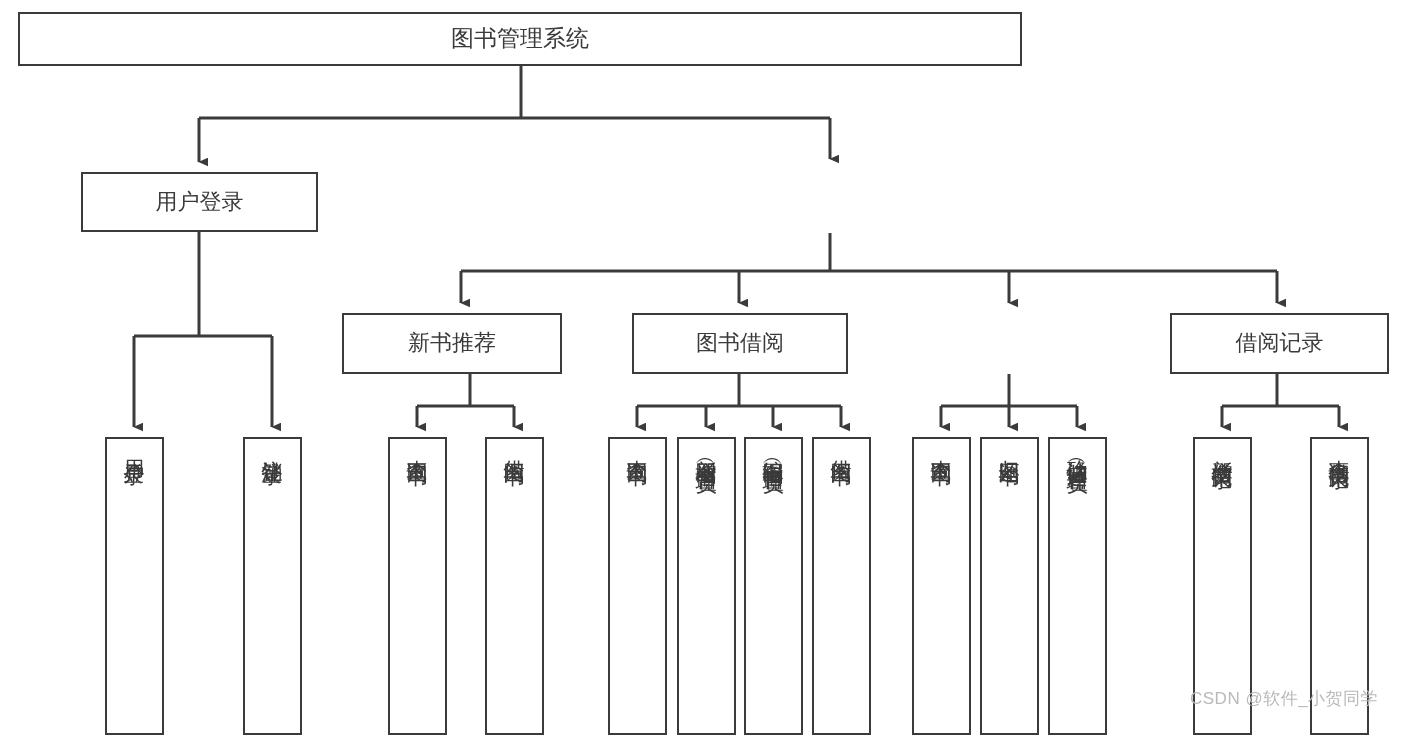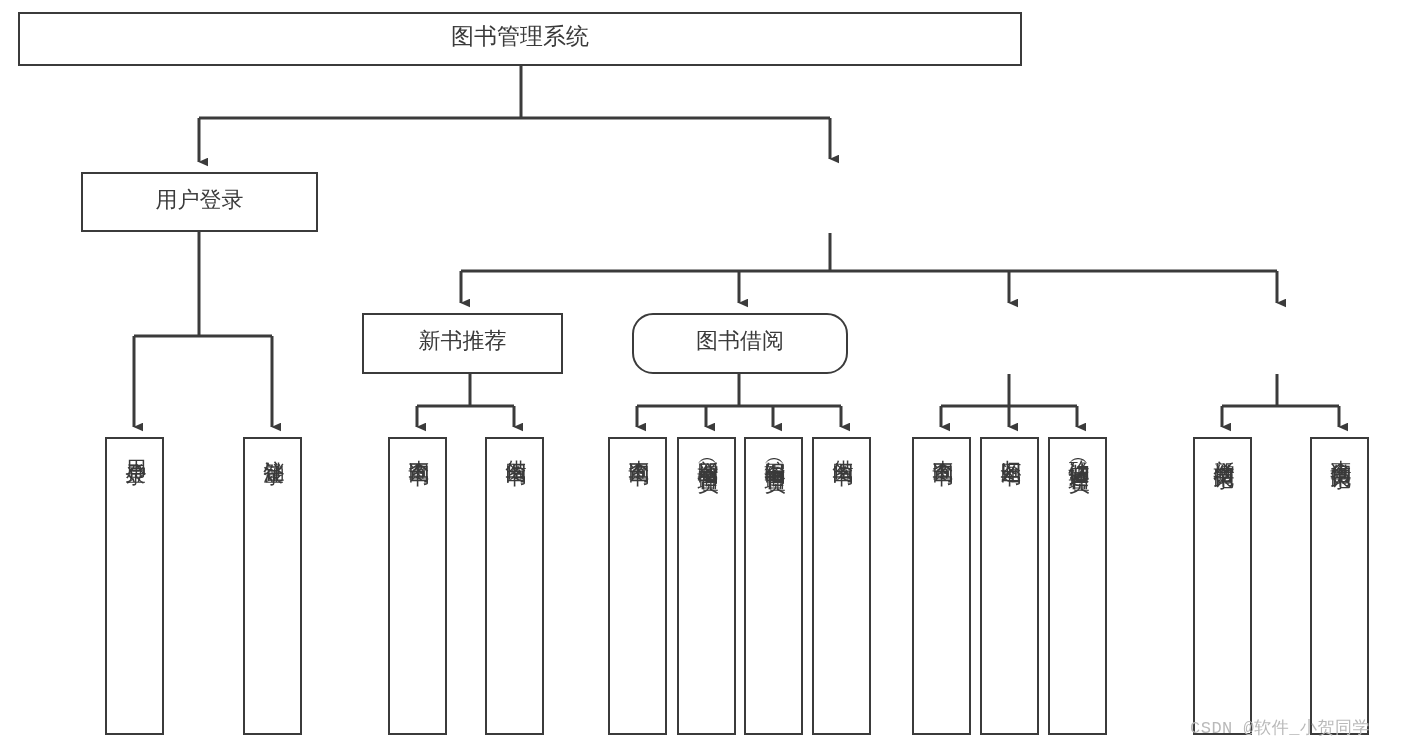--- a/index.html
+++ b/index.html
@@ -10,21 +10,20 @@
   }
   body {
     font-family: "Liberation Sans", "DejaVu Sans", sans-serif;
   }
   #diagram-root {
     position: relative;
     width: 1405px;
     height: 747px;
     background: #ffffff;
     overflow: hidden;
-    font-family: Liberation Mono, monospace;
   }
   #diagram-svg {
     position: absolute;
     left: 0;
     top: 0;
     width: 1405px;
     height: 747px;
   }
   .node {
     position: absolute;
@@ -131,29 +130,32 @@
 
   <div class="node level-1" style="left:18px; top:12px; width:1004px; height:54px;">
     <span class="node-label">图书管理系统</span>
   </div>
 
   <div class="node level-2" style="left:81px; top:172px; width:237px; height:60px;">
     <span class="node-label">用户登录</span>
   </div>
 
 
-  <div class="node level-3" style="left:362px; top:313px; width:201px; height:61px;align-items:center;">
+  <div class="node level-3" style="left:342px; top:313px; width:220px; height:61px;align-items:center;">
     <span class="node-label">新书推荐</span>
   </div>
 
-  <div class="node level-3" style="left:632px; top:313px; width:216px; height:61px;border-radius:21px;">
+  <div class="node level-3" style="left:632px; top:313px; width:216px; height:61px;">
     <span class="node-label">图书借阅</span>
   </div>
 
 
+  <div class="node level-3" style="left:1170px; top:313px; width:219px; height:61px;">
+    <span class="node-label">借阅记录</span>
+  </div>
 
   <div class="node leaf" style="left:105px; top:437px; width:59px; height:298px;">
     <span class="node-label">用户登录</span>
   </div>
 
   <div class="node leaf" style="left:243px; top:437px; width:59px; height:298px;">
     <span class="node-label">注销登录</span>
   </div>
 
   <div class="node leaf" style="left:388px; top:437px; width:59px; height:298px;">
@@ -193,15 +195,15 @@
   </div>
 
   <div class="node leaf" style="left:1193px; top:437px; width:59px; height:298px;">
     <span class="node-label">新增借阅记录</span>
   </div>
 
   <div class="node leaf" style="left:1310px; top:437px; width:59px; height:298px;">
     <span class="node-label">查询借阅记录</span>
   </div>
 
-  <div class="watermark" style="left:1190px; top:716px;">CSDN @软件_小贺同学</div>
+  <div class="watermark" style="left:1190px; top:687px;">CSDN @软件_小贺同学</div>
 
 </div>
 
 </body></html>

